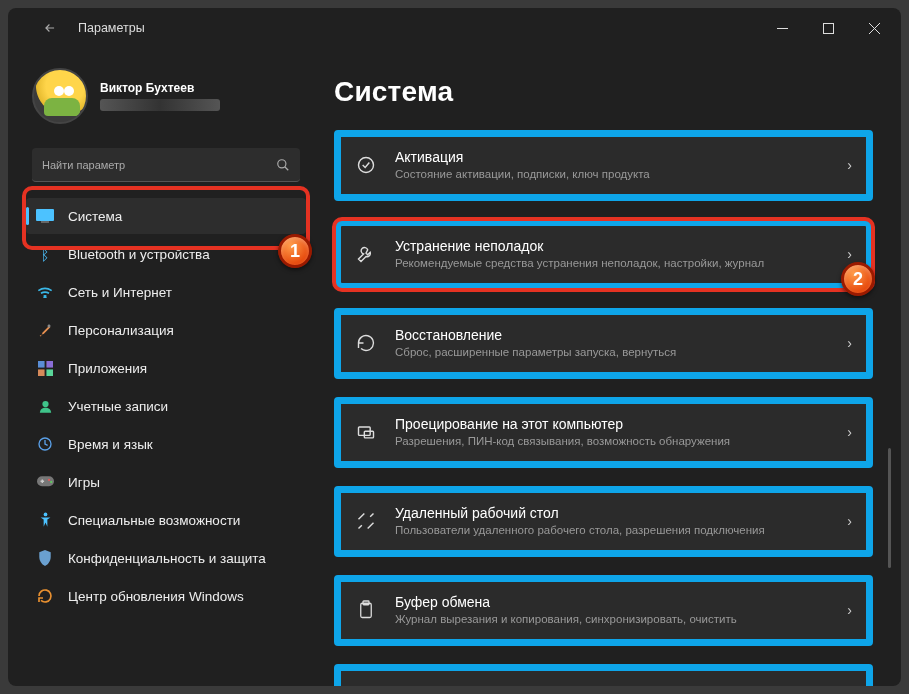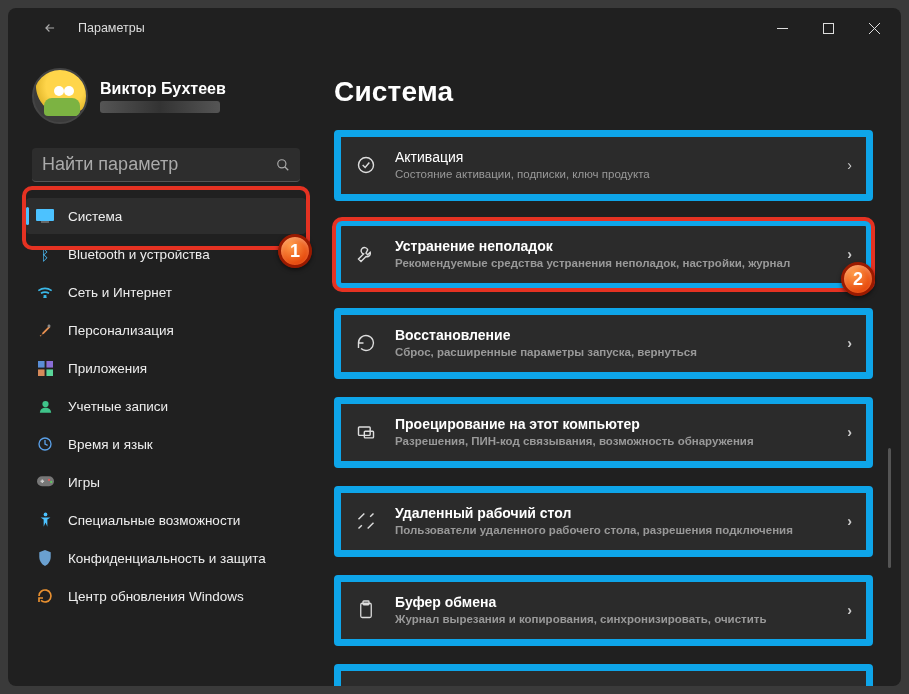--- a/index.html
+++ b/index.html
@@ -78,38 +78,38 @@
     border-radius:8px 8px 4px 4px;
   }
   .avatar::before{
     content:"";
     position:absolute; left:30px; top:16px;
     width:10px; height:10px; border-radius:50%;
     background:#fff;
     box-shadow: -10px 0 0 #fff;
   }
   .profile-text { line-height: 1.2; }
-  .profile-name { font-size: 16px; font-weight: 600; }
+  .profile-name { font-size: 12px; font-weight: 600; }
   .profile-email {
     font-size: 11.5px; color:#888;
     background: linear-gradient(90deg,#555,#333,#555);
     border-radius:3px;
     width: 120px; height:12px;
     margin-top:3px;
   }
   .search {
     margin: 10px 6px 12px 6px;
     height: 34px;
     background: #2d2d2d;
     border-bottom: 1px solid #555;
     border-radius: 4px;
     display: flex; align-items: center;
     padding: 0 10px;
     color: #aaa;
-    font-size: 18px;
+    font-size: 11px;
     justify-content: space-between;
   }
   .nav {
     display: flex; flex-direction: column;
     gap: 2px;
     position: relative;
   }
   .nav-item {
     height: 36px;
     display: flex; align-items: center;
@@ -172,21 +172,21 @@
   .card {
     background: #2b2b2b;
     border: 7px solid #0ea5e9;
     border-radius: 4px;
     padding: 12px 14px;
     display: flex;
     align-items: center;
     gap: 18px;
     min-height: 62px;
   }
-  .card.gap { margin-top: 14px; font-weight: bold; }
+  .card.gap { margin-top: 14px; }
   .card-icon {
     width: 22px; height: 22px;
     color: #ddd;
     flex-shrink: 0;
     display:flex; align-items:center; justify-content:center;
   }
   .card-body { flex: 1; min-width: 0; }
   .card-title { font-size: 14px; color: #fff; }
   .card-sub { font-size: 11.5px; color: #999; margin-top: 2px; line-height:1.3; }
   .card-chevron { color: #ccc; font-size: 14px; }

